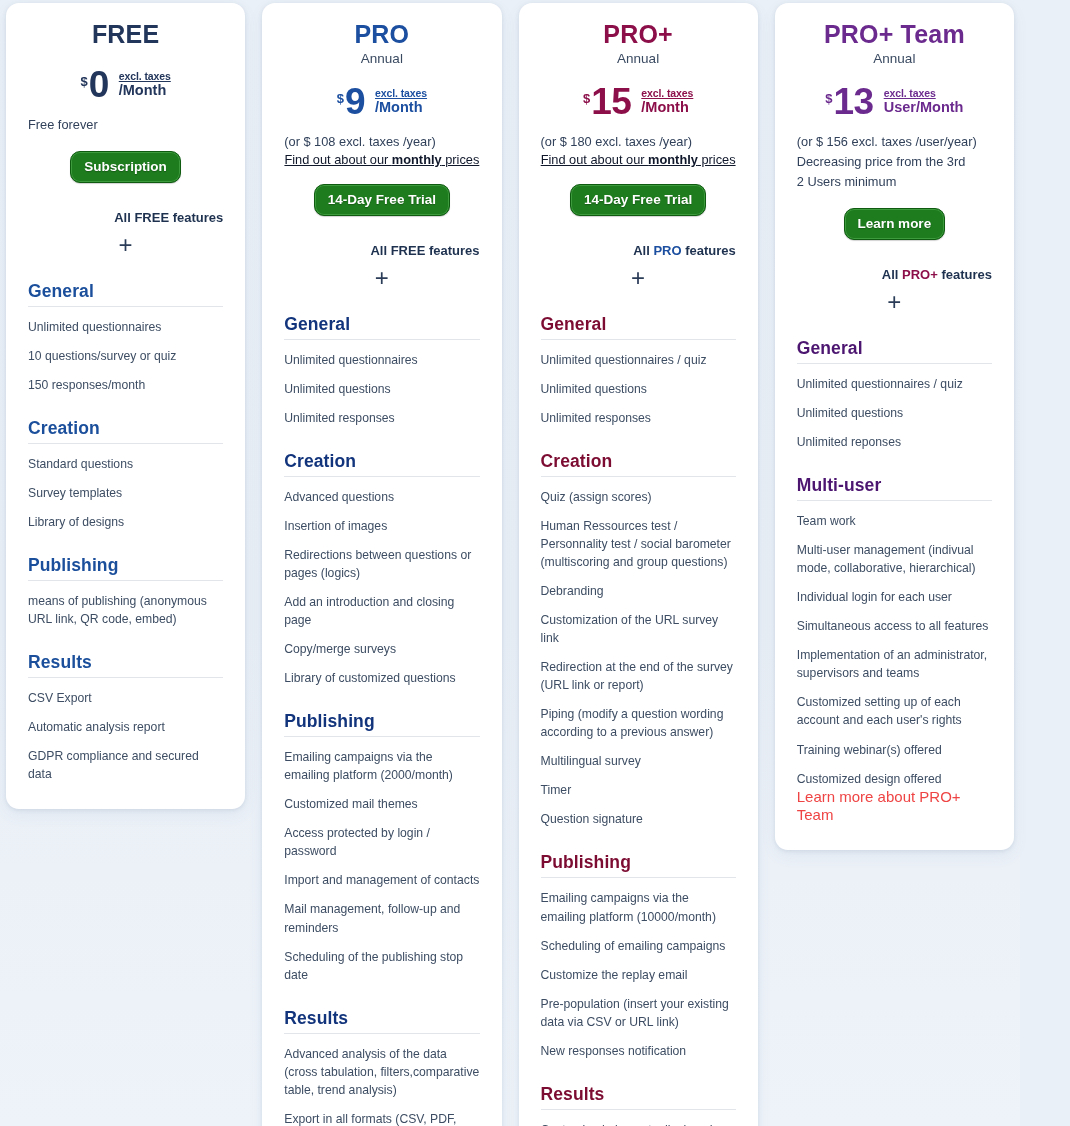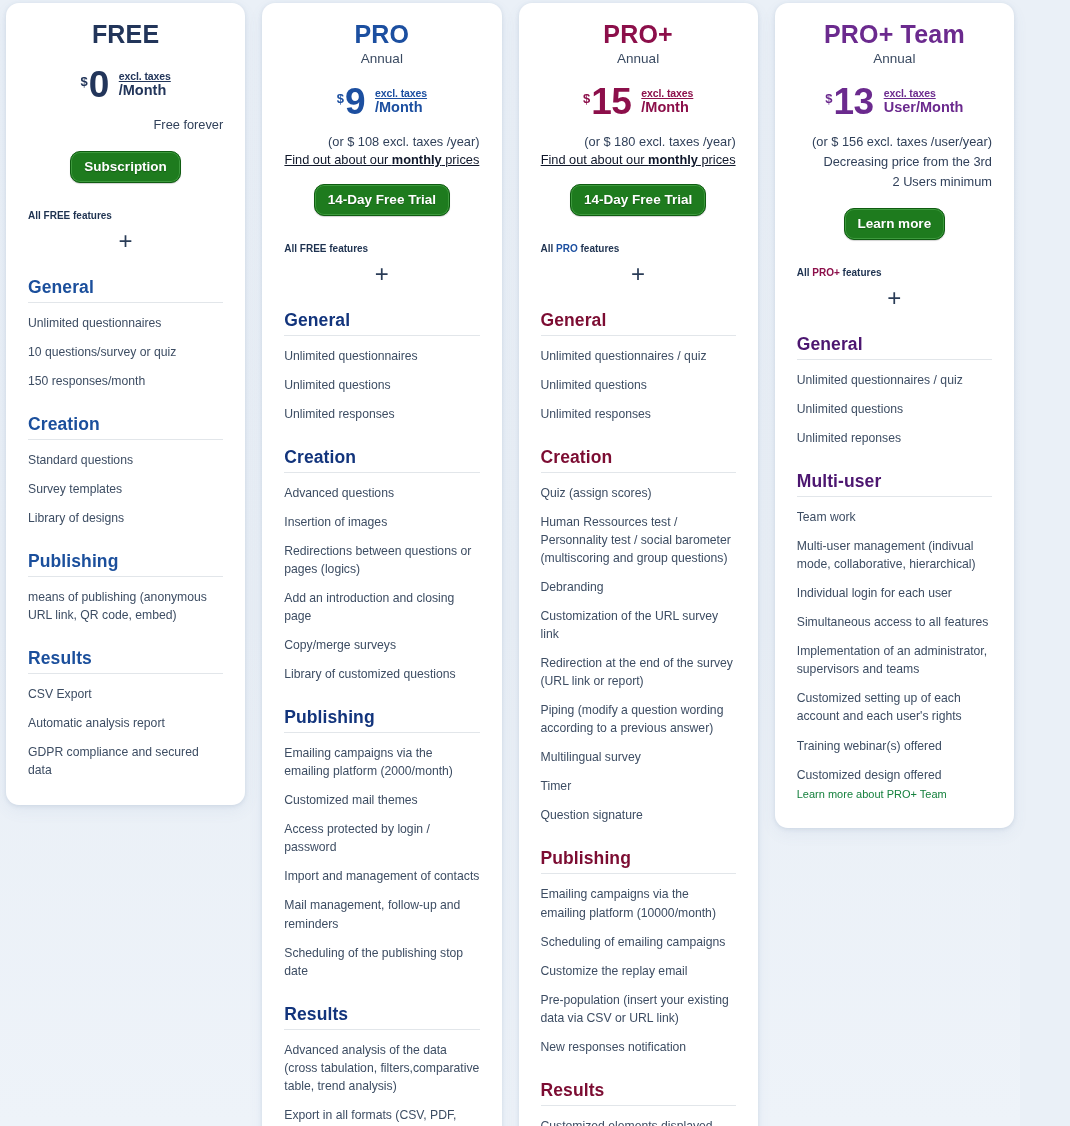--- a/index.html
+++ b/index.html
@@ -75,21 +75,21 @@
     font-weight: bold;
     letter-spacing: -0.1px;
     text-decoration: underline;
   }
   .price-unit .per {
     display: block;
     font-size: 14.5px;
     font-weight: bold;
   }
   .note {
-    text-align: right;
+    text-align: left;
     font-size: 12.8px;
     color: #31415a;
     margin-top: 11px;
     line-height: 1.42;
   }
   .note.small-gap { margin-top: 2px; }
   .link-monthly {
     display: block;
     text-align: center;
     font-size: 12.8px;
@@ -110,22 +110,22 @@
     padding: 7px 13px 8px 13px;
     border-radius: 10px;
     border: 1px solid #0f5c11;
     box-shadow: inset 0 0 0 1px #3d9a3d, 0 1px 1px rgba(0,0,0,0.18);
     cursor: pointer;
     text-shadow: 0 1px 1px rgba(0,0,0,0.25);
     white-space: nowrap;
   }
 
   .allfeat {
-    text-align: left;
-    font-size: 10px;
+    text-align: right;
+    font-size: 13px;
     font-weight: bold;
     color: #1e3250;
     margin-top: 27px;
   }
   .allfeat .hl-free  { color: #1e3250; }
   .allfeat .hl-pro   { color: #1c4fa0; }
   .allfeat .hl-proplus { color: #8c0f4a; }
   .plus-sign {
     text-align: center;
     font-size: 24px;
@@ -146,22 +146,22 @@
   }
   .feat {
     font-size: 12.2px;
     color: #3d4d63;
     line-height: 1.48;
     margin-top: 11px;
   }
   .section .feat:first-of-type { margin-top: 10px; }
 
   .learn-more-link {
-    font-size: 11px;
-    color: #15803d;
+    font-size: 15px;
+    color: #ef4444;
     margin-top: 24px;
     cursor: pointer;
   }
 
   
   .plan-free .plan-title,
   .plan-free .price-currency,
   .plan-free .price-amount,
   .plan-free .price-unit { color: #22355a; }
   .plan-free .section-title { color: #1b4f9c; }

